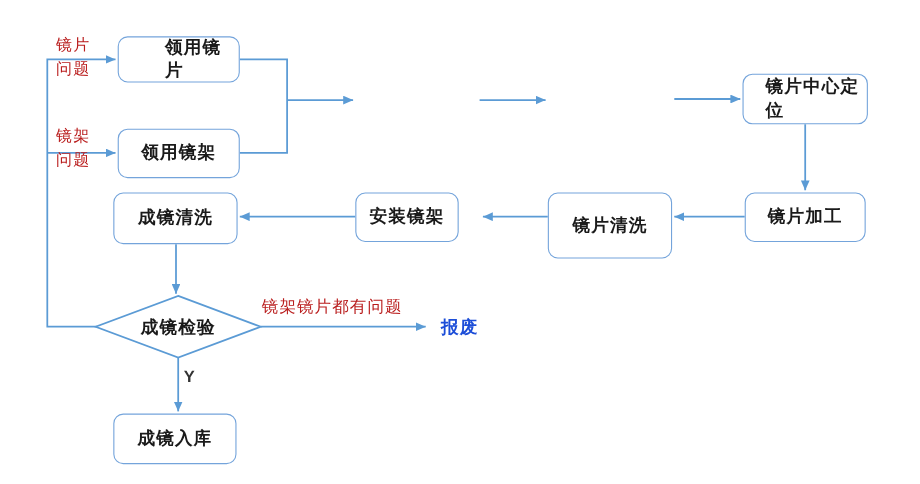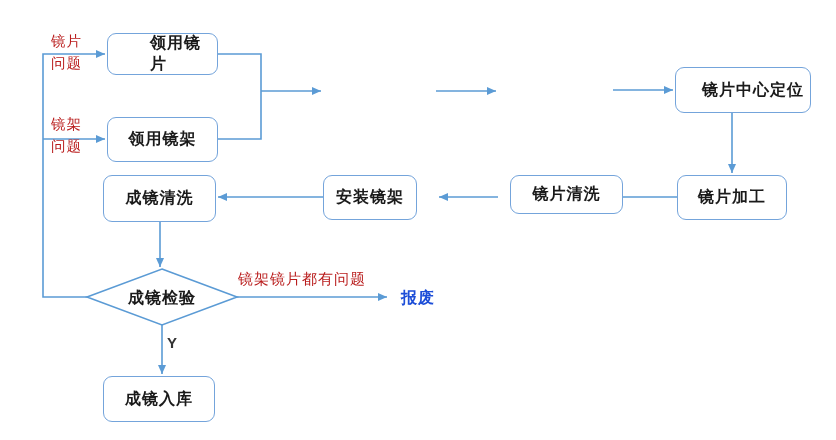--- a/index.html
+++ b/index.html
@@ -70,25 +70,25 @@
 
     <polygon points="162,269 237,297 162,325 87,297" fill="#ffffff" stroke="#5B9BD5" stroke-width="1.6"></polygon>
   </svg>
 
   <div class="node" style="left:107px;top:33px;width:111px;height:42px;padding-left:42px;">领用镜片</div>
 
   <div class="node" style="left:107px;top:117px;width:111px;height:45px;">领用镜架</div>
 
 
 
-  <div class="node" style="left:675px;top:67px;width:136px;height:46px;padding-left:20px;">镜片中心定位</div>
+  <div class="node" style="left:675px;top:67px;width:114px;height:46px;padding-left:20px;">镜片中心定位</div>
 
   <div class="node" style="left:677px;top:175px;width:110px;height:45px;">镜片加工</div>
 
-  <div class="node" style="left:498px;top:175px;width:113px;height:39px;margin-left:12px;">镜片清洗</div>
+  <div class="node" style="left:498px;top:175px;width:113px;height:60px;">镜片清洗</div>
 
   <div class="node" style="left:323px;top:175px;width:94px;height:45px;">安装镜架</div>
 
   <div class="node" style="left:103px;top:175px;width:113px;height:47px;">成镜清洗</div>
 
   <div class="node" style="left:103px;top:376px;width:112px;height:46px;">成镜入库</div>
 
   <div class="diamond-label" style="left:102px;top:288px;width:120px;">成镜检验</div>
 
   <div class="terminal-text" style="left:401px;top:288px;">报废</div>

